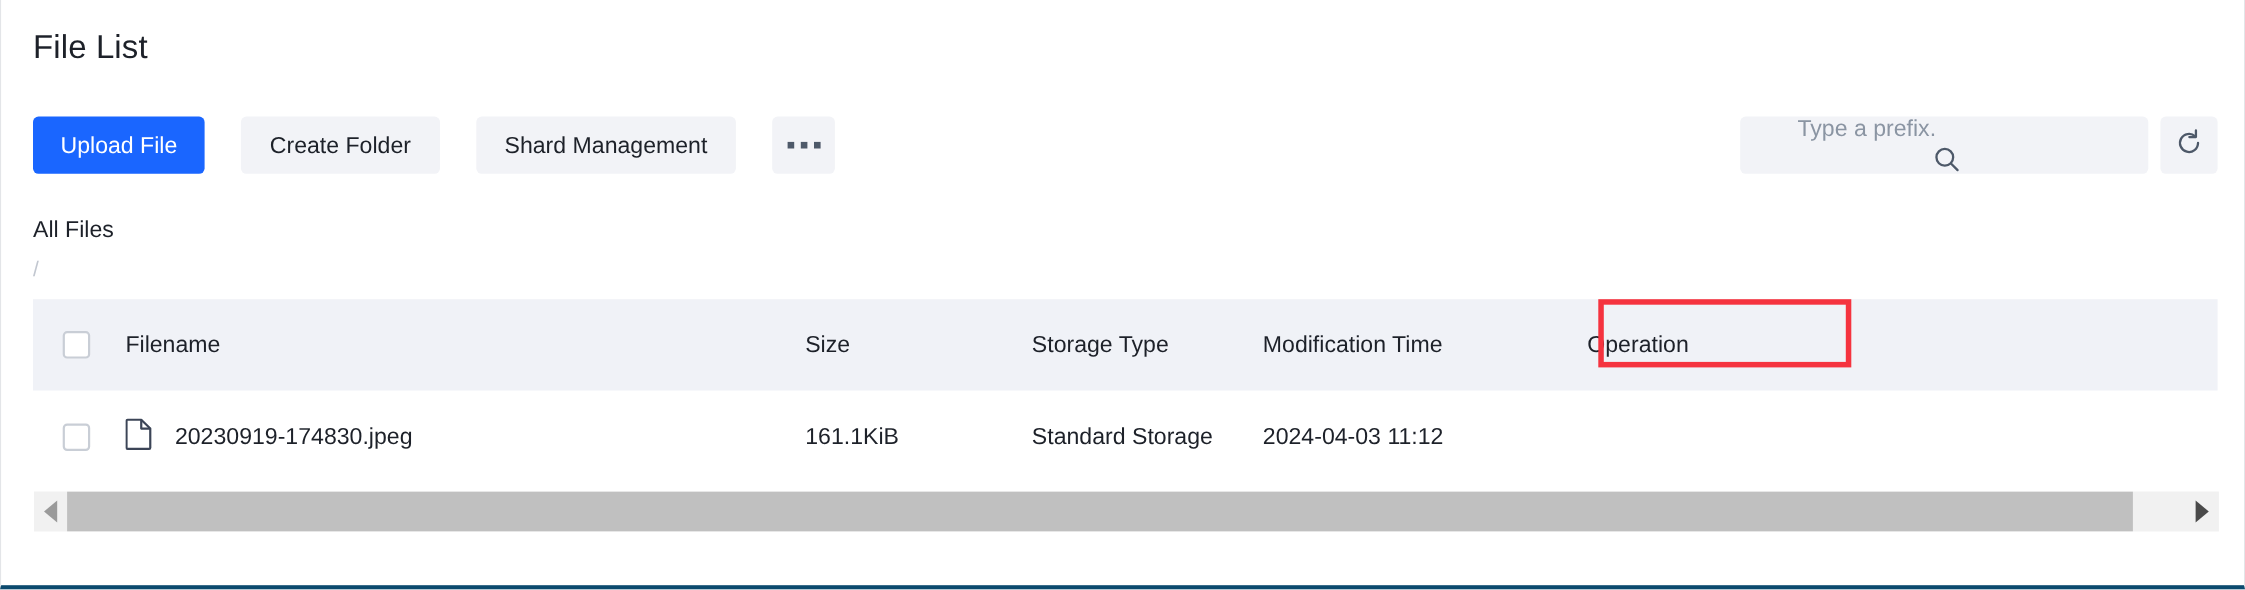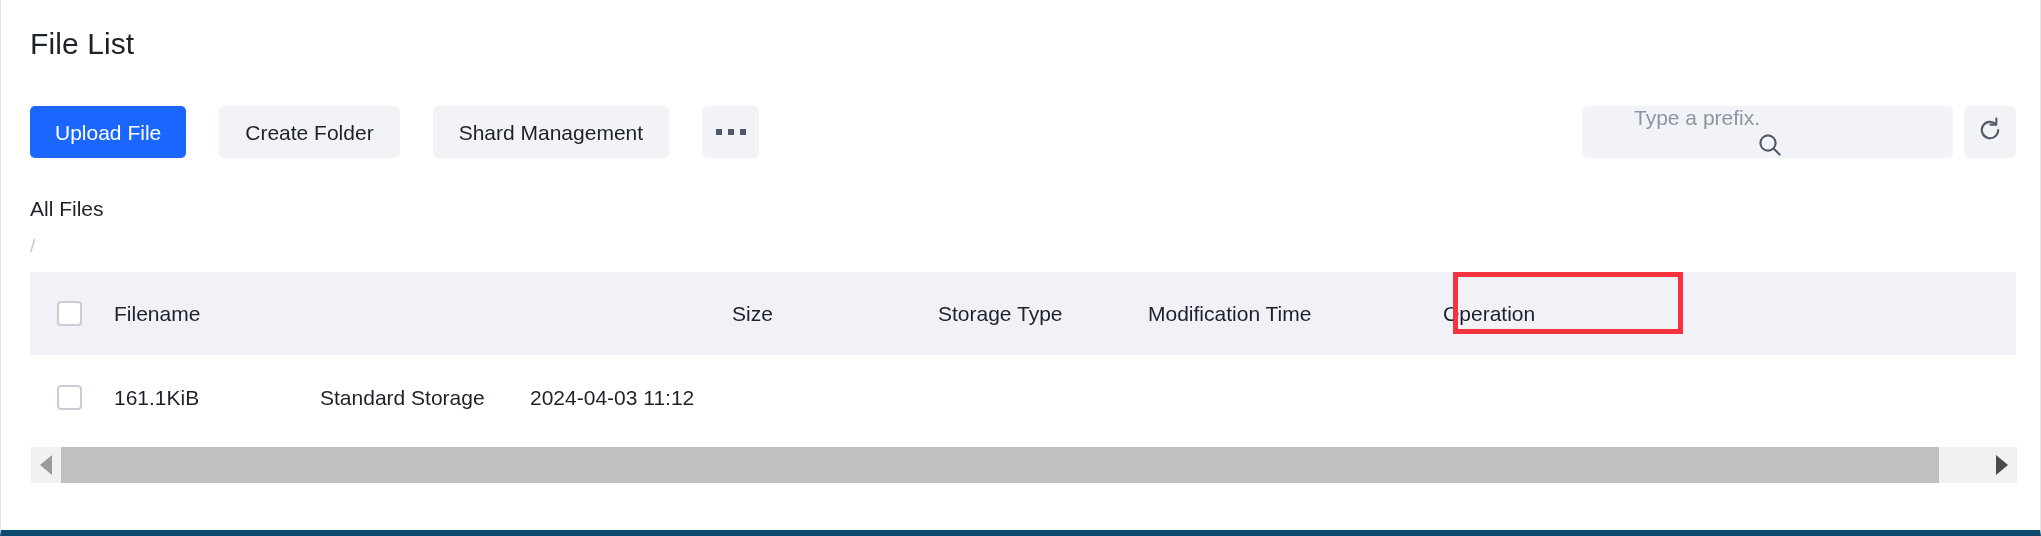--- a/index.html
+++ b/index.html
@@ -12,21 +12,21 @@
     -webkit-font-smoothing: antialiased;
   }
 
   #page {
     position: relative;
     width: 2041px;
     height: 536px;
     background: #ffffff;
     border: 1px solid #e3e5e8;
     border-top: none;
-    border-bottom: 6px solid #0c4a6e;
+    border-bottom: 4px solid #0c4a6e;
     overflow: hidden;
   }
 
   
   .page-title {
     position: absolute;
     left: 29px;
     top: 26px;
     font-size: 30px;
     line-height: 36px;
@@ -316,20 +316,29 @@
       <div class="c-type">Storage Type</div>
       <div class="c-time">Modification Time</div>
       <div class="c-oper">Operation</div>
       <div class="hl-box"></div>
     </div>
 
     <div class="trow">
       <div class="c-check">
         <span class="checkbox"></span>
       </div>
+      <div class="c-name">
+        <span class="file-icon">
+          <svg width="25" height="29" viewBox="0 0 25 29" fill="none">
+            <path d="M2 1.6 h12.4 L22.6 9.6 V27 a1 1 0 0 1-1 1 H2 a1 1 0 0 1-1-1 V2.6 a1 1 0 0 1 1-1 z" stroke="#3c4557" stroke-width="2" fill="#ffffff" stroke-linejoin="round"></path>
+            <path d="M14.4 1.6 V9.6 H22.6" stroke="#3c4557" stroke-width="2" stroke-linejoin="round" fill="none"></path>
+          </svg>
+        </span>
+        <span>20230919-174830.jpeg</span>
+      </div>
       <div class="c-size">161.1KiB</div>
       <div class="c-type">Standard Storage</div>
       <div class="c-time">2024-04-03 11:12</div>
     </div>
 
   </div>
 
   <div class="scrollbar">
     <div class="sb-arrow">
       <span class="tri-left"></span>

